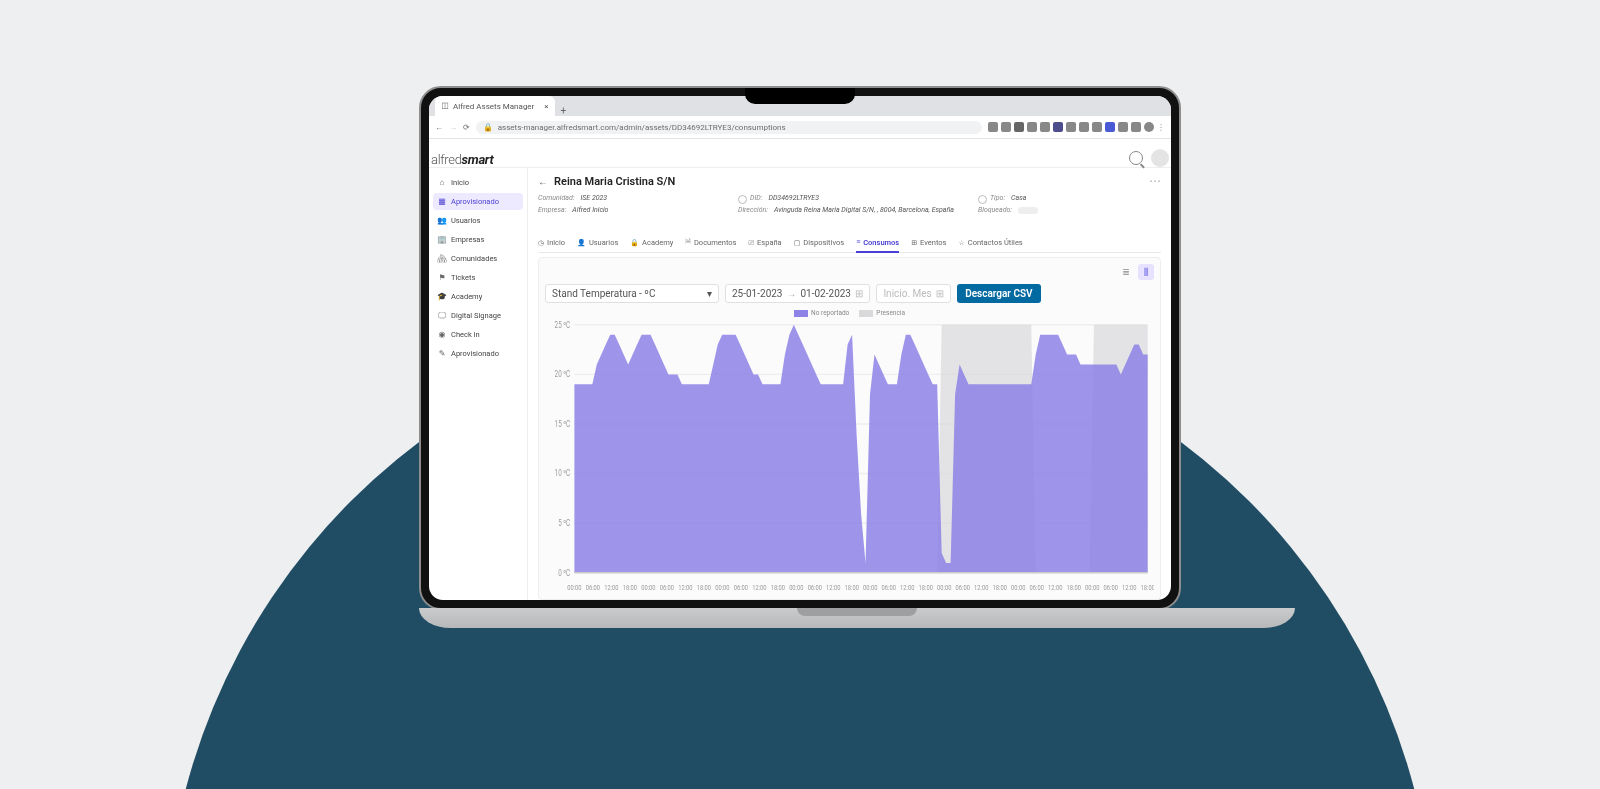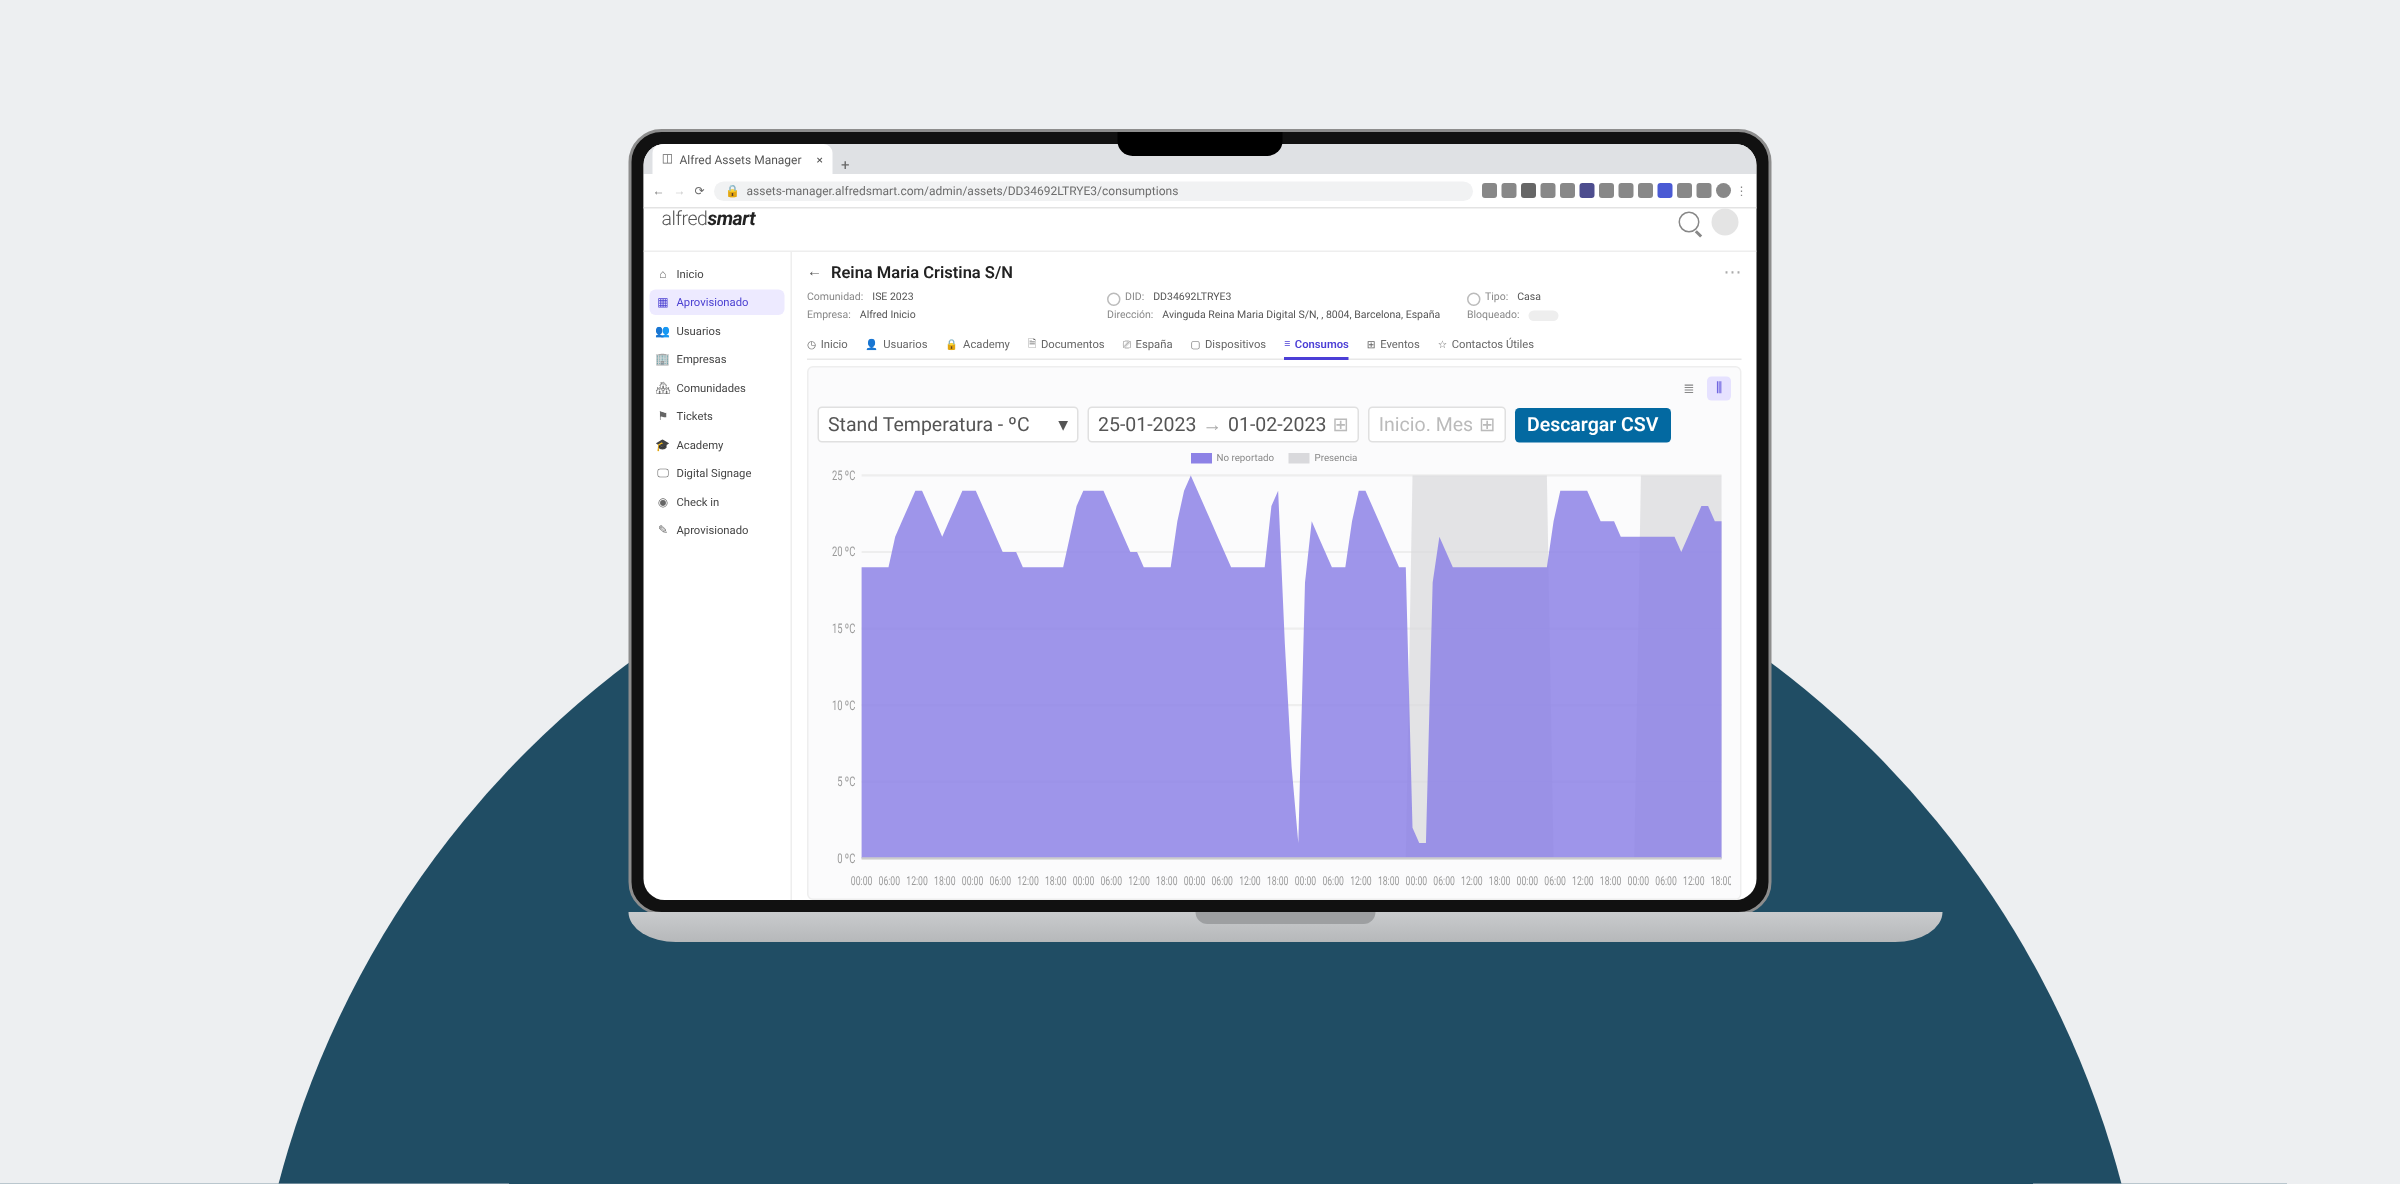--- a/index.html
+++ b/index.html
@@ -18,54 +18,54 @@
   .tab{display:flex;align-items:center;gap:4px;background:#fff;border-top-left-radius:6px;border-top-right-radius:6px;padding:2px 6px;height:16px;}
   .tab .x{margin-left:6px;}
   .newtab{margin-left:6px;font-size:10px;color:#666;}
   .url-bar{height:22px;background:#fff;border-bottom:1px solid #e3e3e3;display:flex;align-items:center;font-size:8px;color:#6d6d6d;gap:6px;padding:0 6px;}
   .url-field{flex:1;background:#f1f2f3;border-radius:10px;padding:2px 8px;display:flex;align-items:center;gap:4px;}
   .ext-ic{width:10px;height:10px;background:#888;border-radius:2px;flex:0 0 auto;}
   .ext-group{display:flex;gap:3px;align-items:center;}
   .ext-ic.c1{background:#666;} .ext-ic.c2{background:#4d4d8e;} .ext-ic.c3{background:#4a5ad4;} .ext-ic.av{border-radius:50%;}
   
   .app{flex:1;display:flex;flex-direction:column;}
-  .app-header{height:28px;border-bottom:1px solid #eee;display:flex;align-items:flex-start;padding:0 12px;justify-content:space-between;}
+  .app-header{height:28px;border-bottom:1px solid #eee;display:flex;align-items:flex-end;padding:0 2px;justify-content:space-between;}
   .brand{font-size:13px;letter-spacing:-.3px;}
   .brand .b1{font-weight:300;color:#555;} .brand .b2{font-style:italic;font-weight:700;color:#222;}
   .hdr-right{display:flex;align-items:center;gap:8px;}
   .srch-ic{width:12px;height:12px;border:1.5px solid #888;border-radius:50%;position:relative;}
   .srch-ic:after{content:"";position:absolute;width:5px;height:1.5px;background:#888;bottom:-2px;right:-3px;transform:rotate(45deg);}
   .avatar{width:18px;height:18px;border-radius:50%;background:#e4e4e4;}
   .app-body{flex:1;display:flex;min-height:0;}
   
   .sidebar{width:90px;border-right:1px solid #eee;padding:6px 4px;}
   .side-item{display:flex;align-items:center;gap:5px;padding:4px 5px;font-size:7.5px;color:#444;border-radius:4px;margin-bottom:2px;cursor:pointer;}
   .side-item.active{background:#edeaff;color:#4a3fd1;}
   .s-ic{width:8px;height:8px;flex:0 0 auto;display:inline-flex;align-items:center;justify-content:center;color:#666;font-size:8px;line-height:1;}
   .side-item.active .s-ic{color:#4a3fd1;}
   
   .main{flex:1;display:flex;flex-direction:column;min-width:0;padding:6px 10px 0 10px;}
   .title-row{display:flex;align-items:center;gap:6px;margin-bottom:6px;}
   .back-ic{font-size:10px;color:#555;}
   .page-title{font-size:11px;font-weight:600;color:#222;}
   .dots{margin-left:auto;color:#aaa;font-size:12px;}
-  .meta{display:grid;grid-template-columns:190px 230px 160px;column-gap:10px;row-gap:2px;font-size:7px;color:#555;margin-bottom:6px;}
+  .meta{display:grid;grid-template-columns:190px 230px 160px;column-gap:10px;row-gap:2px;font-size:7px;color:#555;margin-bottom:19px;font-style:italic;}
   .meta .lbl{color:#888;margin-right:3px;}
   .meta .cell{display:flex;align-items:flex-start;gap:3px;}
   .m-ic{width:7px;height:7px;border:1px solid #bbb;border-radius:2px;flex:0 0 auto;margin-top:1px;}
   .m-ic.rnd{border-radius:50%;}
   .sub-tabs{display:flex;gap:12px;border-bottom:1px solid #e8e8e8;font-size:7.5px;color:#666;margin-bottom:4px;}
   .sub-tab{display:flex;align-items:center;gap:3px;padding:4px 0;cursor:pointer;}
   .sub-tab.active{color:#4b3ed6;border-bottom:2px solid #4b3ed6;margin-bottom:-1px;font-weight:600;}
   .panel{flex:1;background:#fbfbfc;border:1px solid #eee;border-radius:4px;padding:6px;display:flex;flex-direction:column;min-height:0;}
   .toolbar{display:flex;align-items:center;gap:6px;margin-bottom:4px;justify-content:flex-end;}
   .view-toggle{display:flex;gap:4px;}
   .vt{width:16px;height:16px;border-radius:3px;display:flex;align-items:center;justify-content:center;font-size:9px;color:#888;background:transparent;}
   .vt.active{background:#e6e2ff;color:#4b3ed6;}
-  .filters{display:flex;align-items:center;gap:6px;margin-bottom:6px;font-size:13px;}
+  .filters{display:flex;align-items:center;gap:6px;margin-bottom:6px;font-size:10px;}
   .select,.dater,.monthp{border:1px solid #e0e0e0;border-radius:3px;background:#fff;padding:3px 6px;display:flex;align-items:center;gap:4px;color:#555;}
   .select{width:160px;justify-content:space-between;}
   .dater .arrow{color:#aaa;}
   .btn-csv{background:#0369a1;color:#fff;border-radius:3px;padding:4px 8px;font-weight:600;}
   .legend{display:flex;justify-content:center;gap:10px;font-size:6.5px;color:#888;margin-bottom:2px;}
   .legend .sw{display:inline-block;width:14px;height:7px;vertical-align:middle;margin-right:3px;}
   .sw.s1{background:#8d82e6;} .sw.s2{background:#d9d9dc;}
   .chart-area{flex:1;position:relative;}
   svg.chart{width:100%;height:100%;}
 </style>

